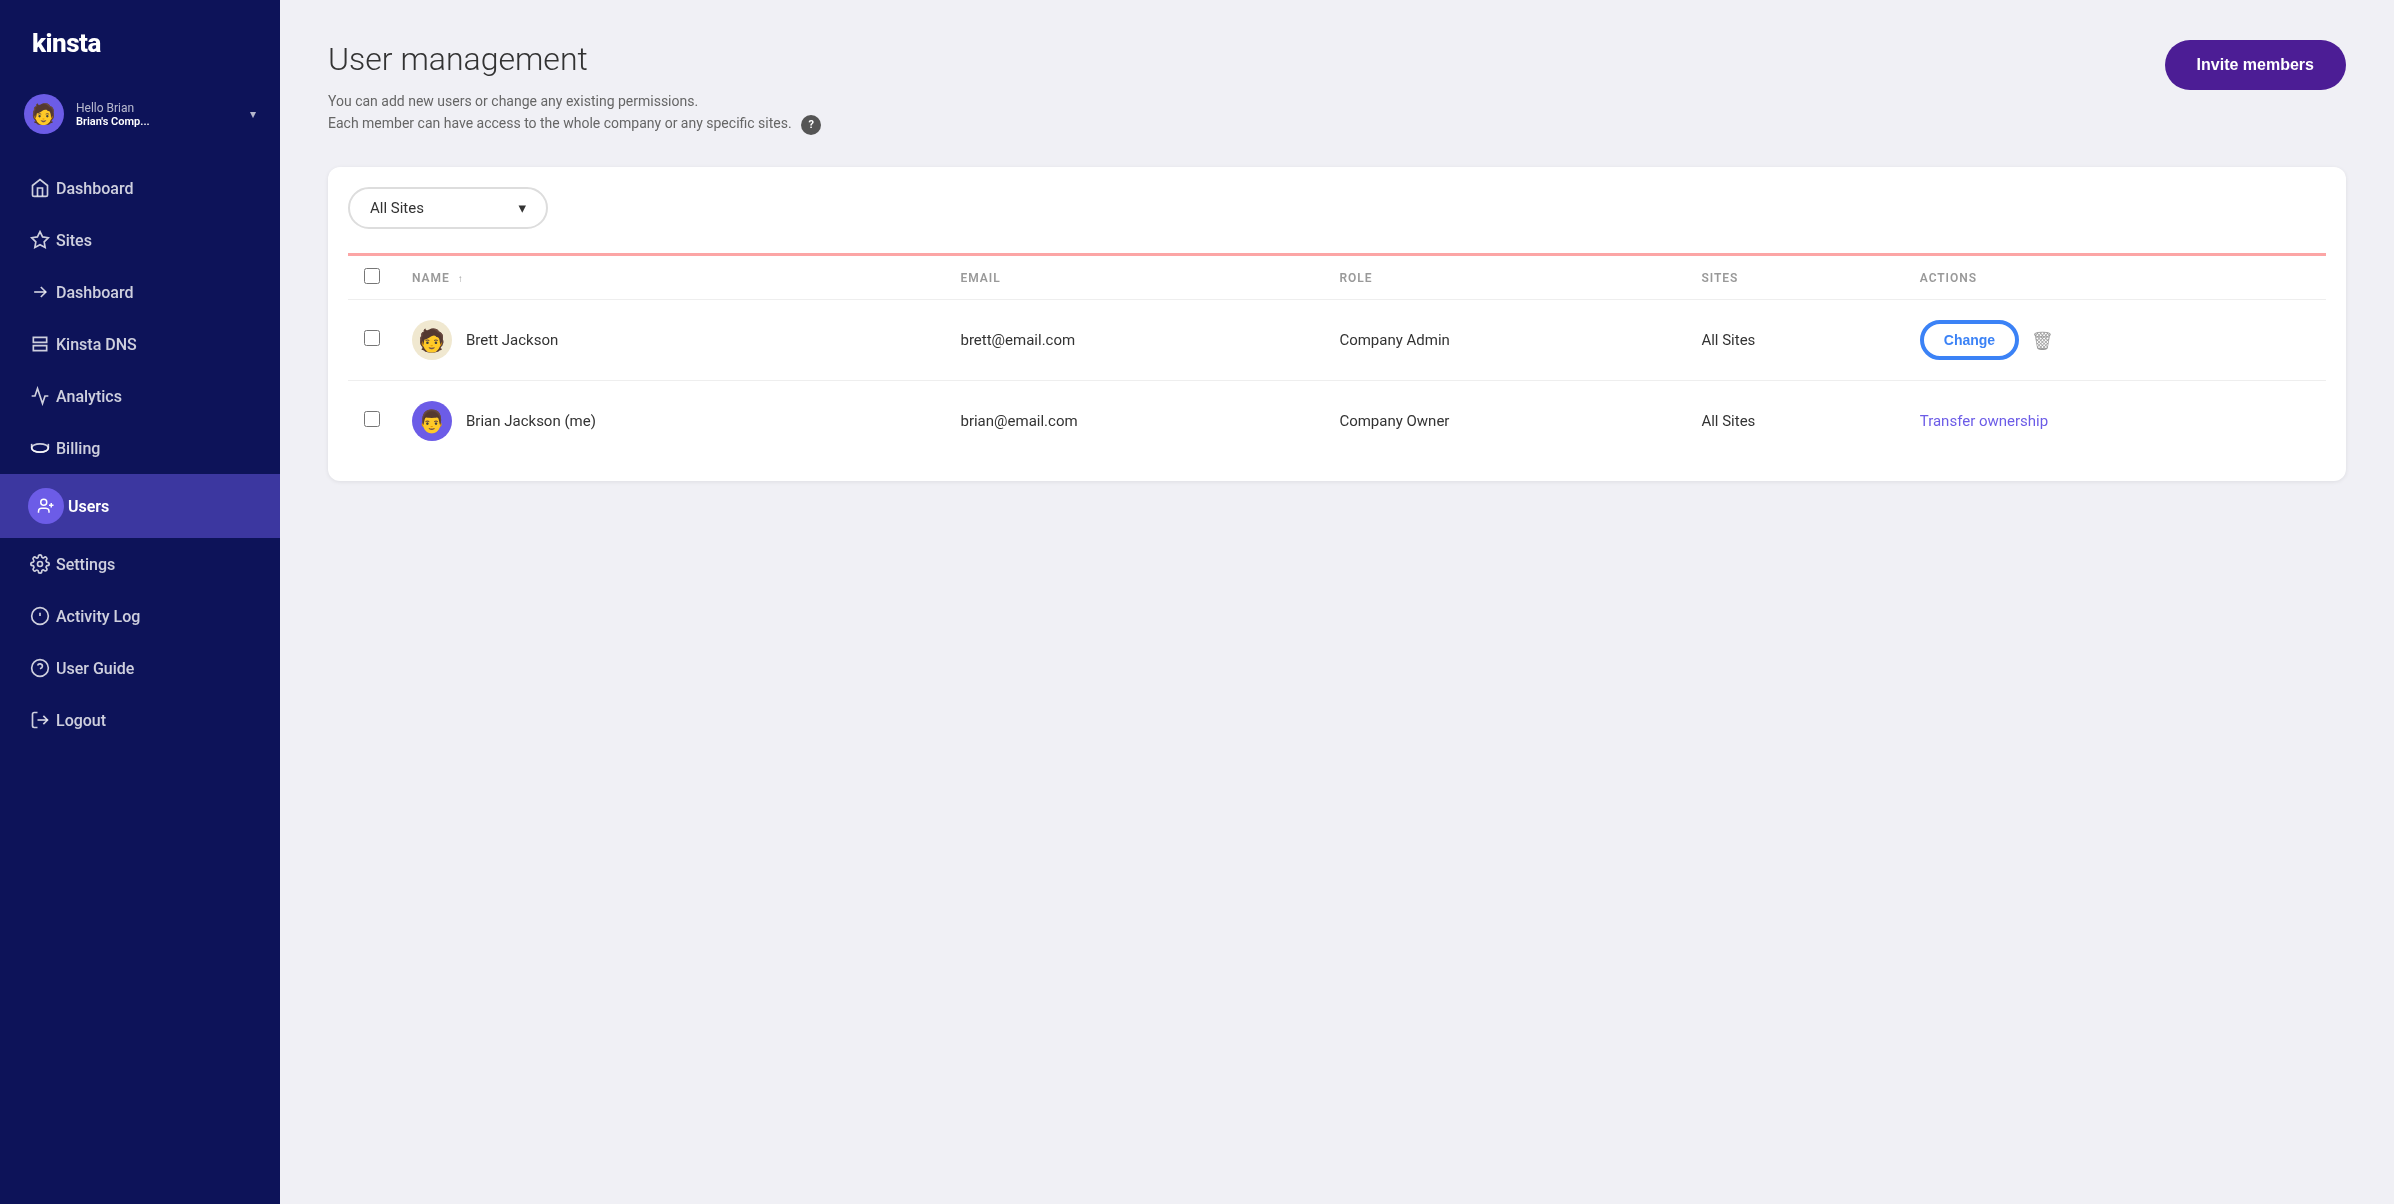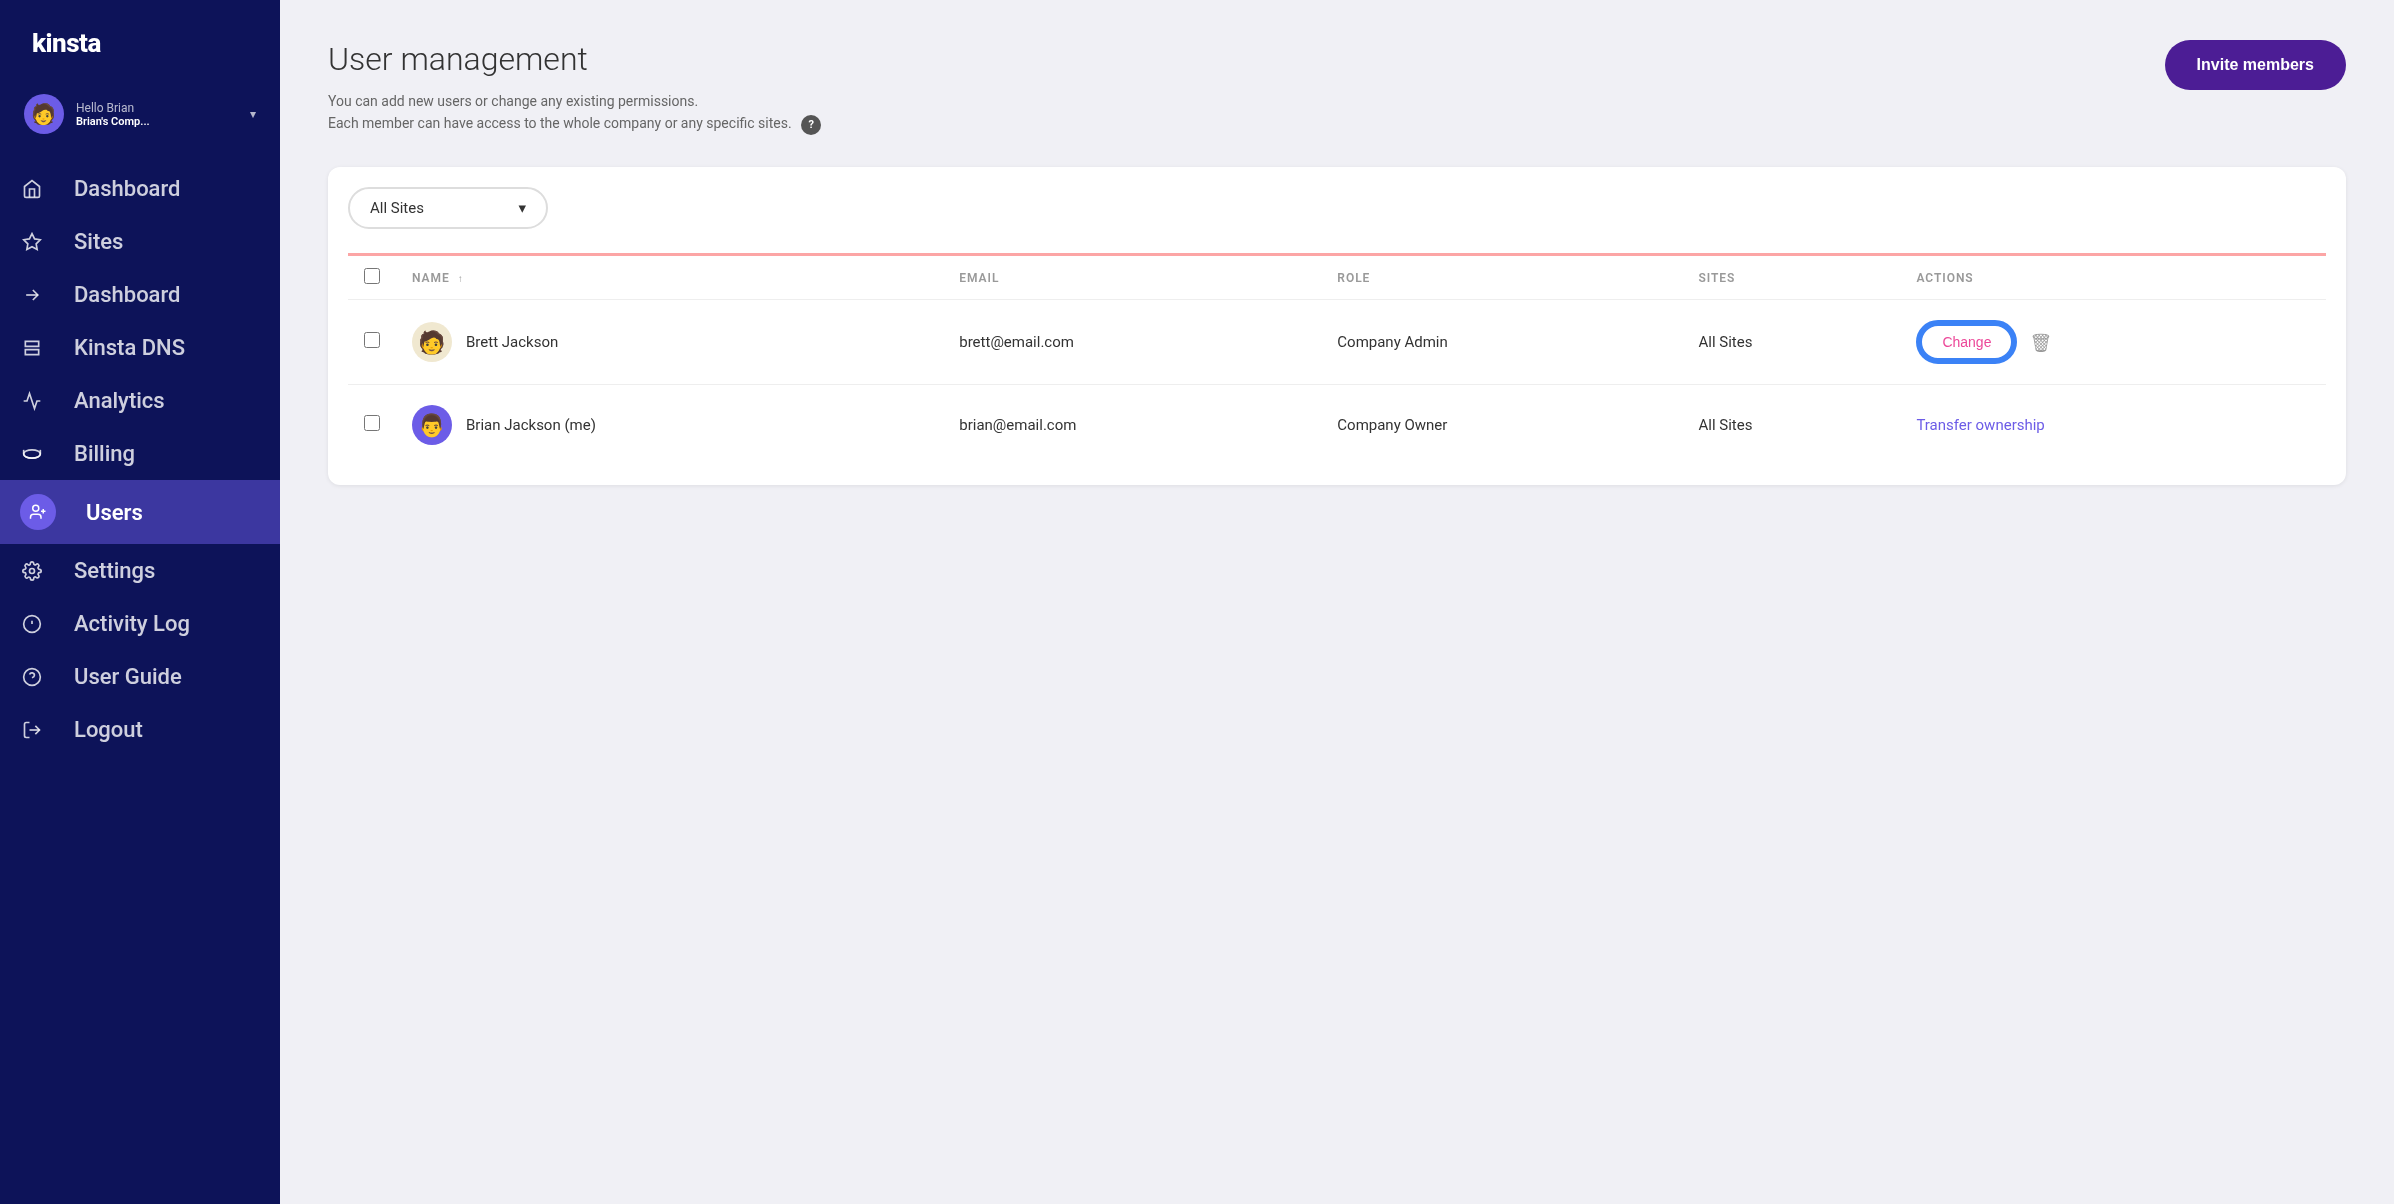--- a/index.html
+++ b/index.html
@@ -47,25 +47,25 @@
     .user-info { flex: 1; }
     .user-hello { font-size: 12px; color: rgba(255,255,255,0.7); }
     .user-company { font-size: 11px; font-weight: 600; color: white; }
     .user-chevron { color: rgba(255,255,255,0.7); font-size: 12px; }
 
     
     .nav-section { padding: 8px 0; }
     .nav-item {
       display: flex;
       align-items: center;
-      gap: 30px;
-      padding: 14px 20px;
+      gap: 4px;
+      padding: 14px 28px;
       color: rgba(255,255,255,0.8);
       cursor: pointer;
-      font-size: 22px;
+      font-size: 16px;
       font-weight: 500;
       transition: background 0.15s;
       position: relative;
     }
     .nav-item.active {
       background: rgba(108, 92, 231, 0.5);
       color: white;
     }
     .nav-icon {
       width: 24px;
@@ -177,28 +177,28 @@
       height: 40px;
       border-radius: 50%;
       font-size: 22px;
       display: flex;
       align-items: center;
       justify-content: center;
       overflow: hidden;
       flex-shrink: 0;
     }
     .change-btn {
-      border: 6px solid #3b82f6;
+      border: 4px solid #3b82f6;
       background: white;
       border-radius: 50px;
       padding: 8px 20px;
       font-size: 14px;
-      font-weight: 400;
-      cursor: pointer;
-      color: #ec4899;
+      font-weight: 700;
+      cursor: pointer;
+      color: #3b82f6;
     }
     .delete-icon {
       margin-left: 12px;
       color: #999;
       cursor: pointer;
       font-size: 18px;
     }
     .transfer-link {
       color: #6c5ce7;
       text-decoration: none;

